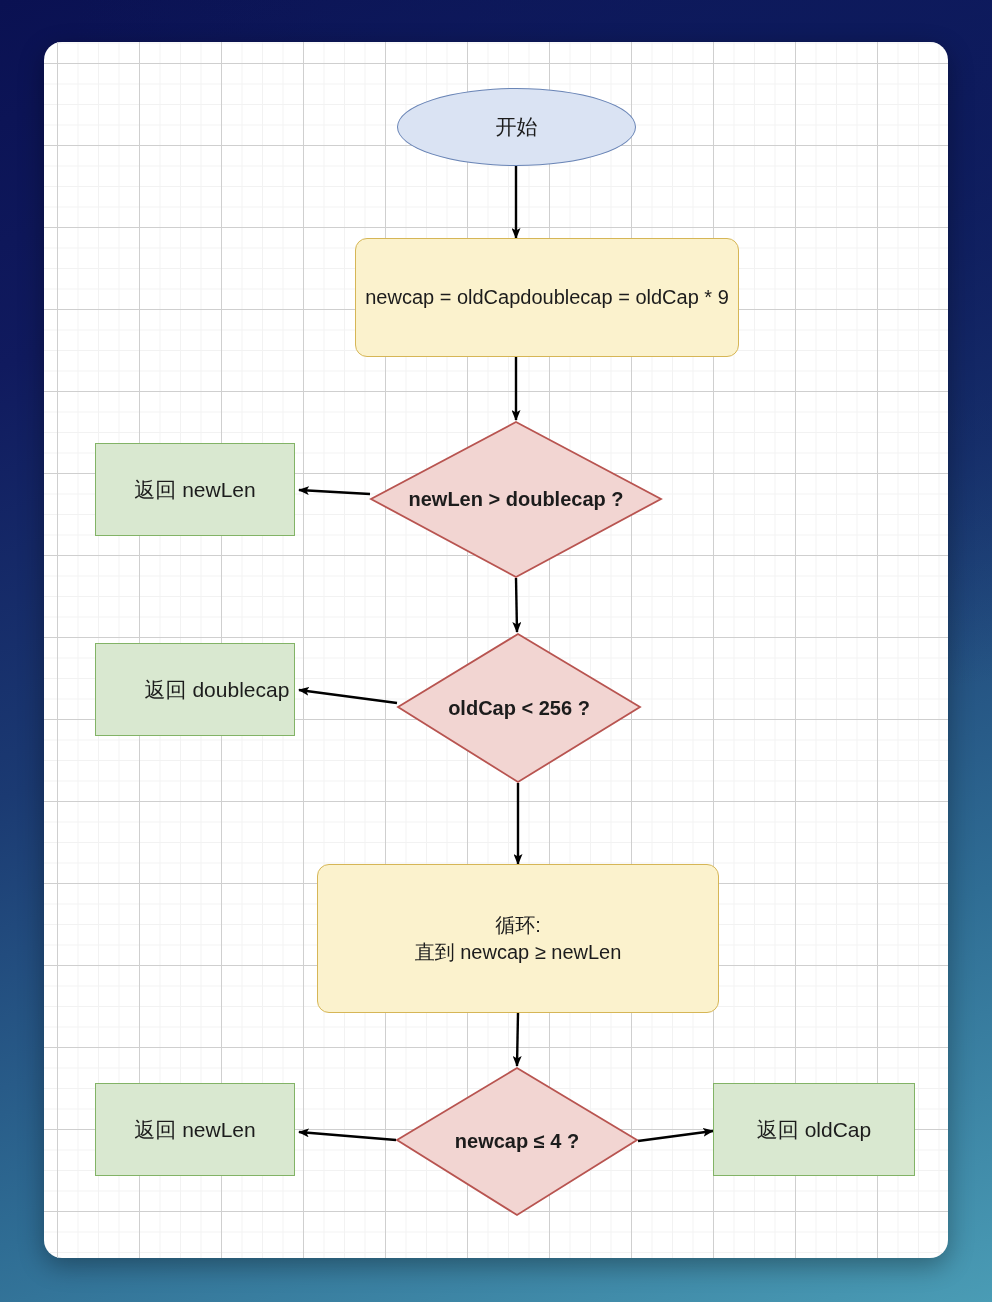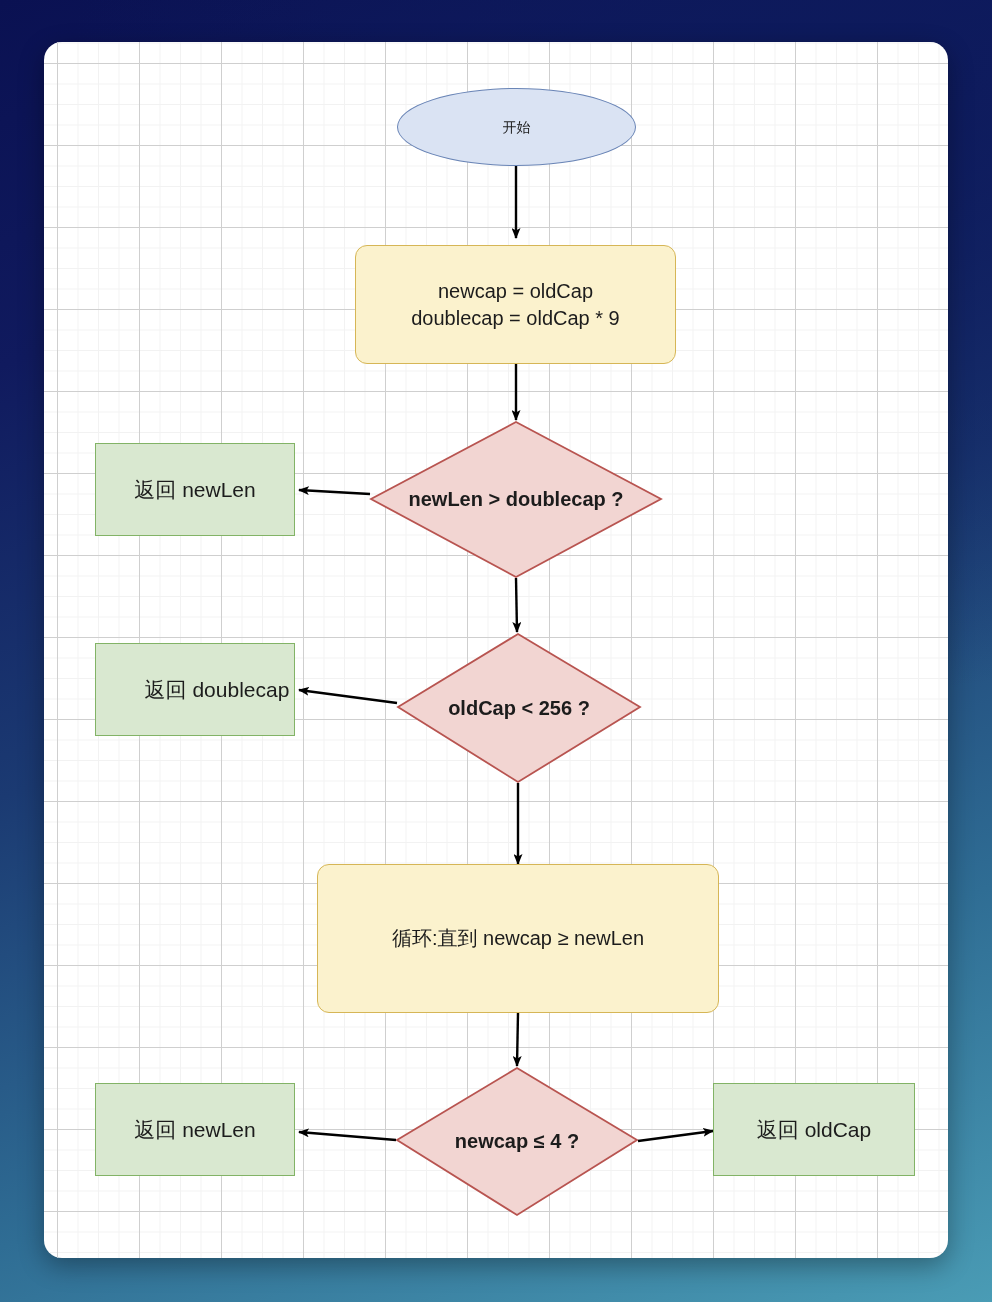--- a/index.html
+++ b/index.html
@@ -71,21 +71,21 @@
     text-align: center;
     color: #1c1c1c;
     line-height: 1.32;
     white-space: pre;
   }
 
   .node-start {
     border-radius: 50%;
     background: #dae3f3;
     border: 1.6px solid #6a85b6;
-    font-size: 14px;
+    font-size: 21px;
   }
 
   .node-process {
     border-radius: 12px;
     background: #fbf2cd;
     border: 1.6px solid #d6b656;
     font-size: 20px;
   }
 
   .node-return {
@@ -144,42 +144,42 @@
 
     <line x1="396" y1="1140" x2="299" y2="1132" stroke="#000000" stroke-width="2.4" marker-end="url(#arrowhead)"></line>
 
     <line x1="638" y1="1141" x2="713" y2="1131" stroke="#000000" stroke-width="2.4" marker-end="url(#arrowhead)"></line>
   </svg>
 
   <div class="node node-start" style="left:397px; top:88px; width:239px; height:78px;">
     <span>开始</span>
   </div>
 
-  <div class="node node-process" style="left:355px; top:245px; width:321px; height:119px; flex-direction:column;">
+  <div class="node node-process" style="left:355px; top:238px; width:384px; height:119px; ">
     <span>newcap = oldCap</span>
     <span>doublecap = oldCap * 9</span>
   </div>
 
   <div class="node-decision-label" style="left:371px; top:422px; width:290px; height:155px;">
     <span>newLen &gt; doublecap ?</span>
   </div>
 
   <div class="node node-return" style="left:95px; top:443px; width:200px; height:93px;">
     <span>返回 newLen</span>
   </div>
 
   <div class="node-decision-label" style="left:398px; top:634px; width:242px; height:148px;">
     <span>oldCap &lt; 256 ?</span>
   </div>
 
   <div class="node node-return" style="left:95px; top:643px; width:200px; height:93px;padding-left:44px;">
     <span>返回 doublecap</span>
   </div>
 
-  <div class="node node-process" style="left:317px; top:864px; width:402px; height:149px; flex-direction:row;">
+  <div class="node node-process" style="left:317px; top:864px; width:402px; height:149px; flex-direction:column;">
     <span>循环:</span>
     <span>直到 newcap ≥ newLen</span>
   </div>
 
   <div class="node-decision-label" style="left:397px; top:1068px; width:240px; height:147px;">
     <span>newcap ≤ 4 ?</span>
   </div>
 
   <div class="node node-return" style="left:95px; top:1083px; width:200px; height:93px;">
     <span>返回 newLen</span>

